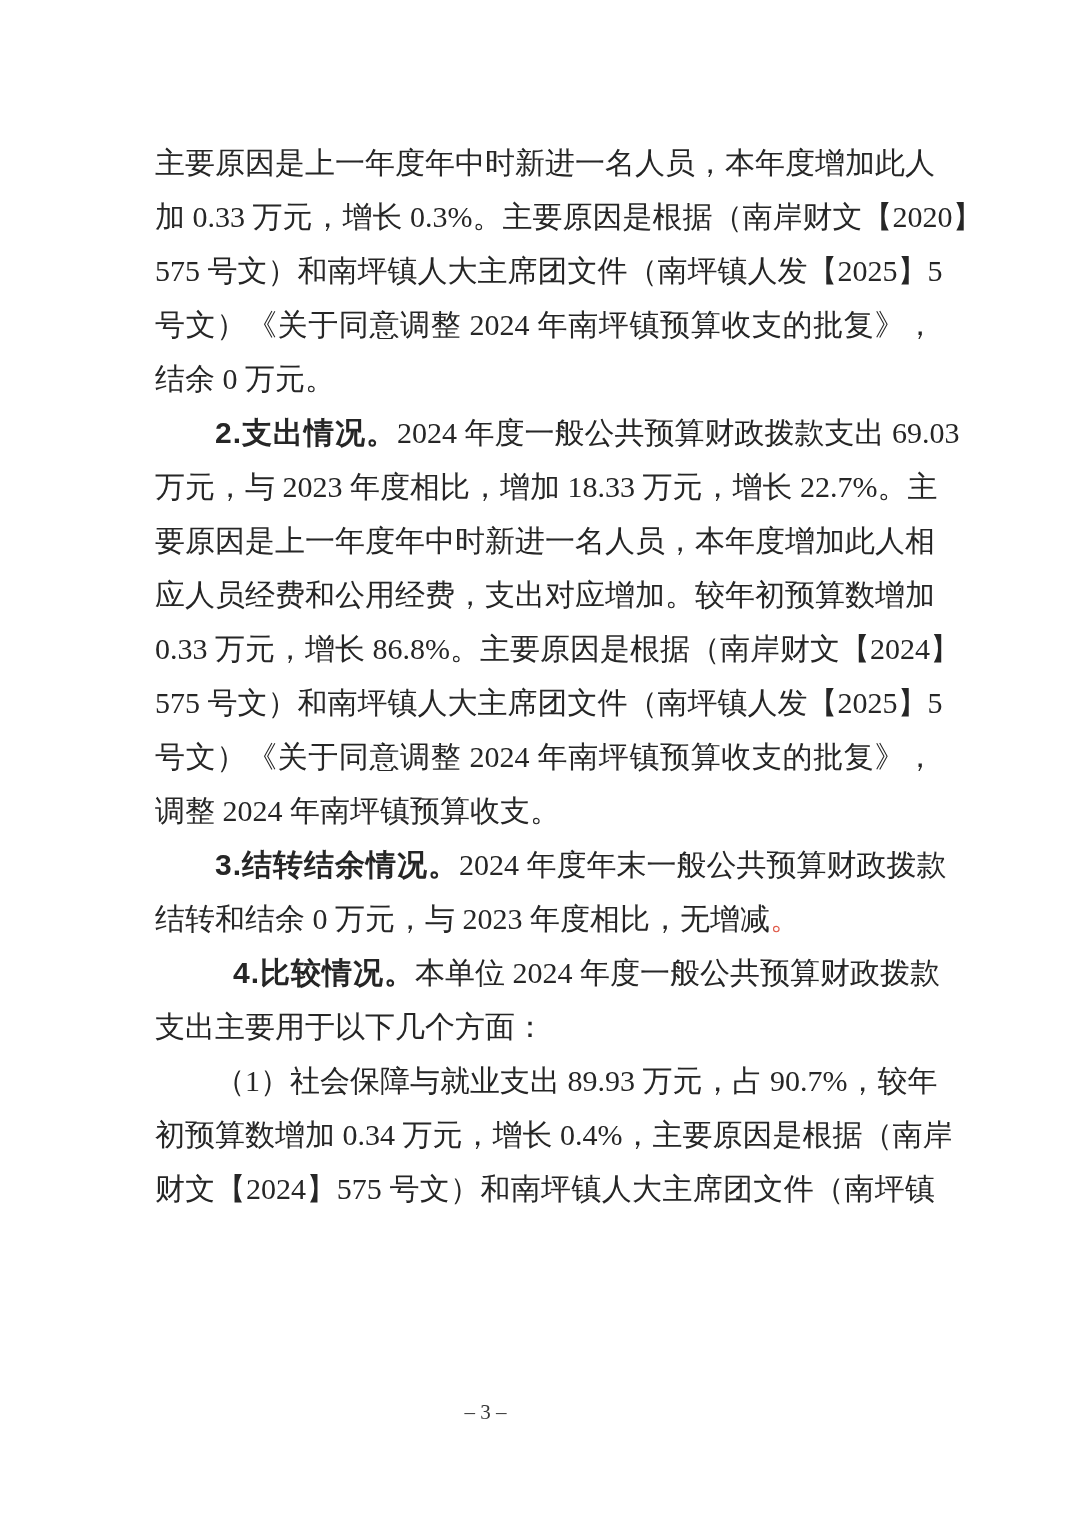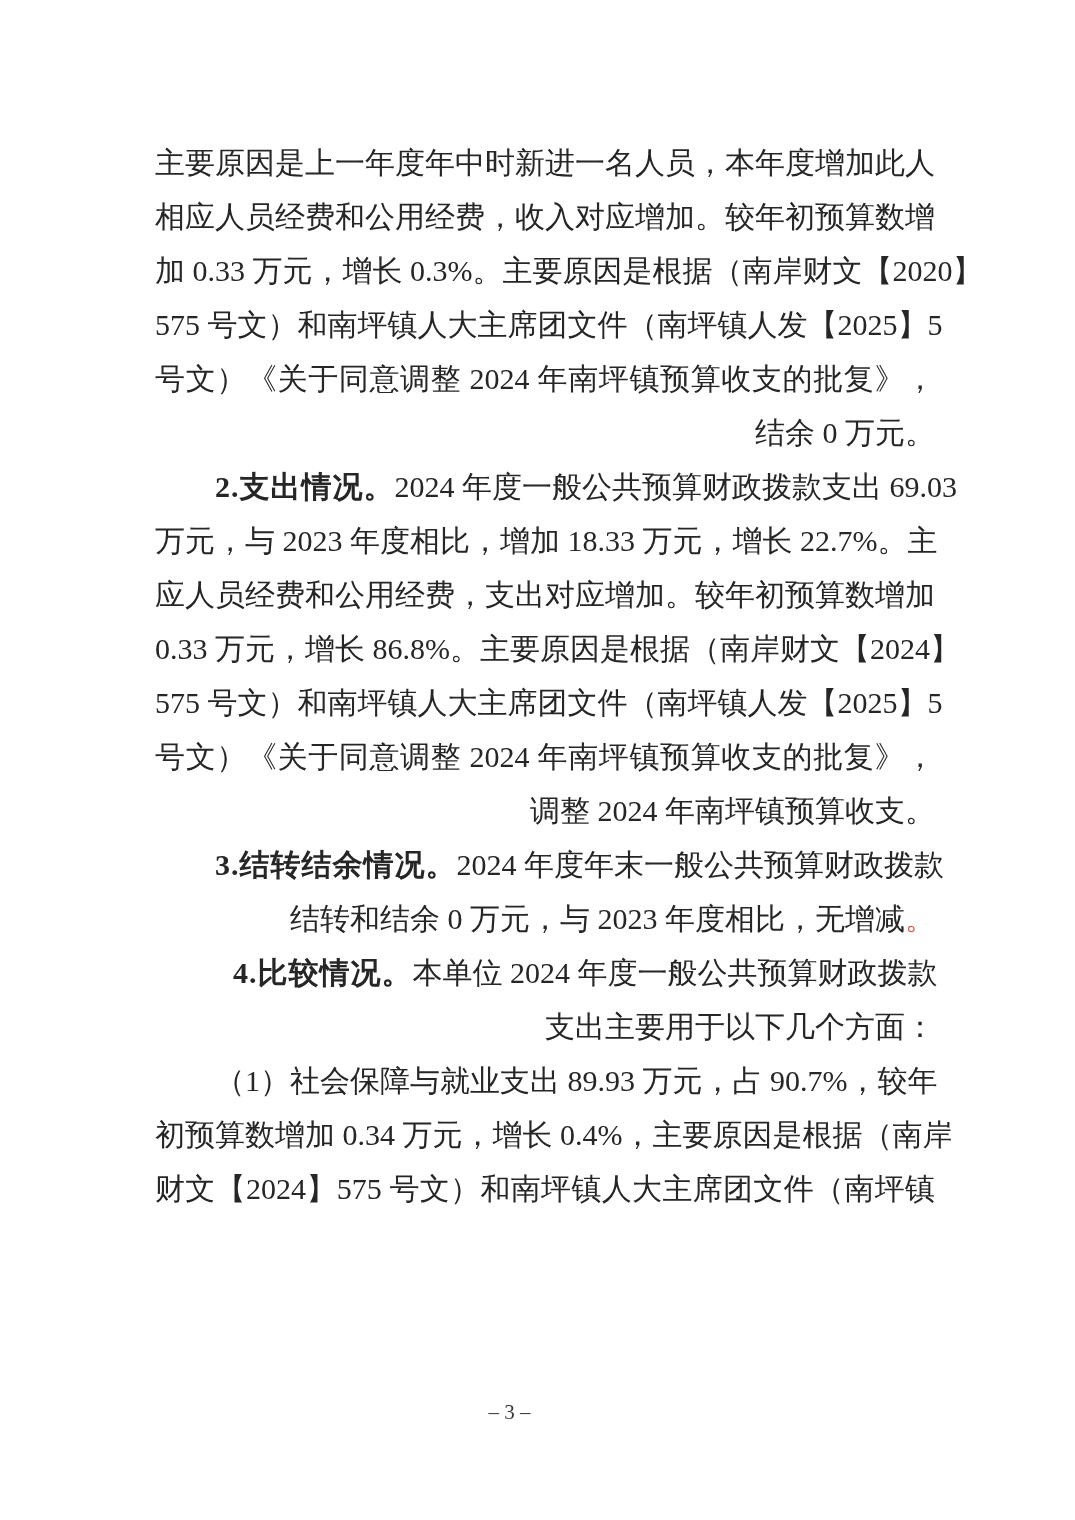--- a/index.html
+++ b/index.html
@@ -7,46 +7,44 @@
     padding: 0;
     background: #ffffff;
   }
   .page {
     position: relative;
     width: 971px;
     height: 1520px;
     background: #ffffff;
     overflow: hidden;
     font-family: "Liberation Serif", "DejaVu Serif", serif;
-    padding-left: 48px;
   }
   .content {
     position: absolute;
     left: 155px;
     top: 136px;
     width: 780px;
     font-size: 30px;
     line-height: 54px;
     color: #262626;
   }
   .line {
     display: block;
     height: 54px;
     white-space: nowrap;
-    text-align: right;
   }
   
   .line.j {
     text-align: justify;
     text-align-last: justify;
   }
   .line.ind2  { padding-left: 60px; }
   .line.ind25 { padding-left: 78px; }
   .head {
-    font-family: Liberation Serif, serif;
+    font-family: Liberation Sans, sans-serif;
     font-weight: 700;
     letter-spacing: 1px;
   }
   .red { color: #e05b4b; }
   .footer {
     position: absolute;
     top: 1398px;
     left: 0;
     width: 100%;
     text-align: center;
@@ -56,28 +54,28 @@
     font-family: "Liberation Serif", "DejaVu Serif", serif;
   }
 </style>
 </head>
 <body>
 
 <div class="page">
   <div class="content">
 
     <div class="line j"><span>主要原因是上一年度年中时新进一名人员，本年度增加此人</span></div>
-    <div class="line j"><span>相应人员经费和公用经费，收入对应增加。较年初预算数增</span></div>
     <div class="line j"><span>加 0.33 万元，增长 0.3%。主要原因是根据（南岸财文【2020】</span></div>
     <div class="line j"><span>575 号文）和南坪镇人大主席团文件（南坪镇人发【2025】5</span></div>
     <div class="line j"><span>号文）《关于同意调整 2024 年南坪镇预算收支的批复》，</span></div>
     <div class="line"><span>结余 0 万元。</span></div>
 
     <div class="line j ind2"><span class="head">2.支出情况。</span><span>2024 年度一般公共预算财政拨款支出 69.03</span></div>
     <div class="line j"><span>万元，与 2023 年度相比，增加 18.33 万元，增长 22.7%。主</span></div>
+    <div class="line j"><span>要原因是上一年度年中时新进一名人员，本年度增加此人相</span></div>
     <div class="line j"><span>应人员经费和公用经费，支出对应增加。较年初预算数增加</span></div>
     <div class="line j"><span>0.33 万元，增长 86.8%。主要原因是根据（南岸财文【2024】</span></div>
     <div class="line j"><span>575 号文）和南坪镇人大主席团文件（南坪镇人发【2025】5</span></div>
     <div class="line j"><span>号文）《关于同意调整 2024 年南坪镇预算收支的批复》，</span></div>
     <div class="line"><span>调整 2024 年南坪镇预算收支。</span></div>
 
     <div class="line j ind2"><span class="head">3.结转结余情况。</span><span>2024 年度年末一般公共预算财政拨款</span></div>
     <div class="line"><span>结转和结余 0 万元，与 2023 年度相比，无增减</span><span class="red">。</span></div>
 
     <div class="line j ind25"><span class="head">4.比较情况。</span><span>本单位 2024 年度一般公共预算财政拨款</span></div>

